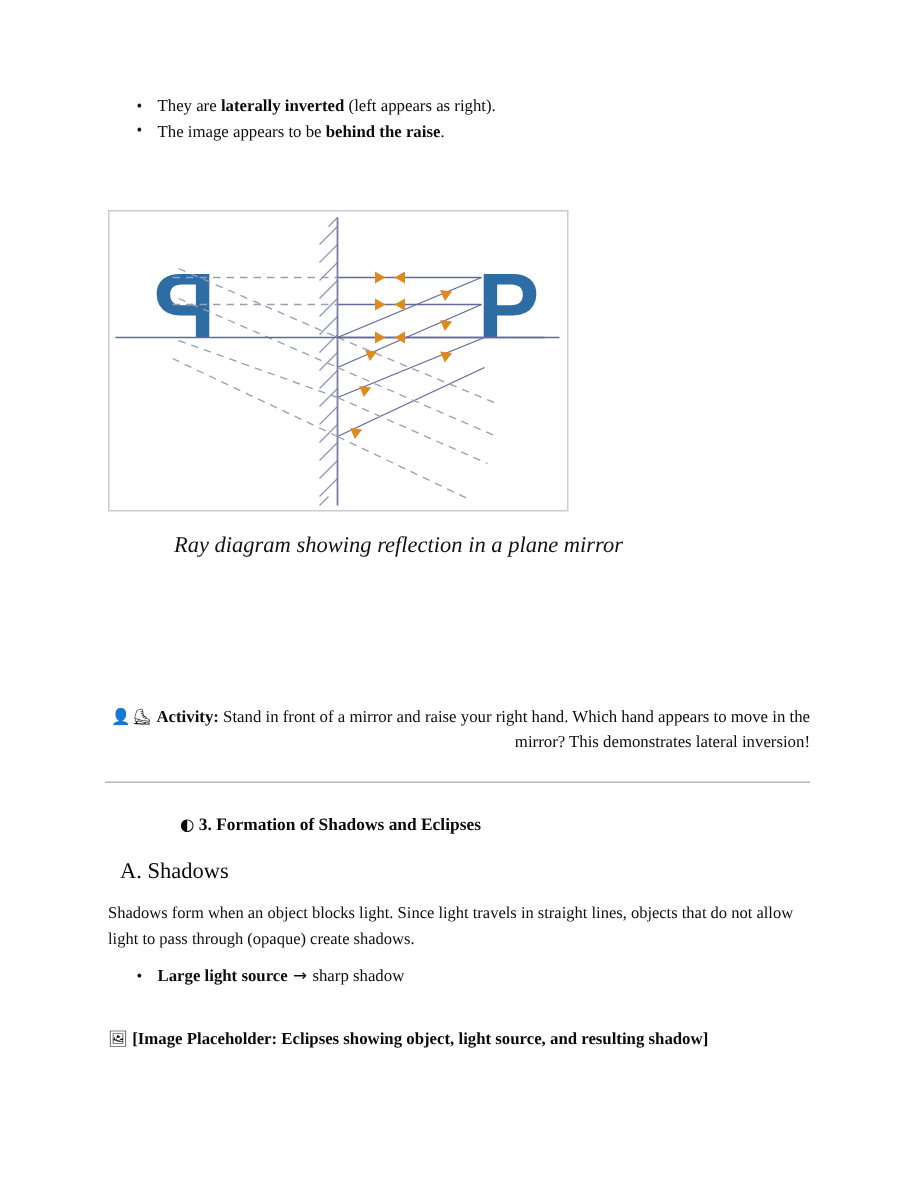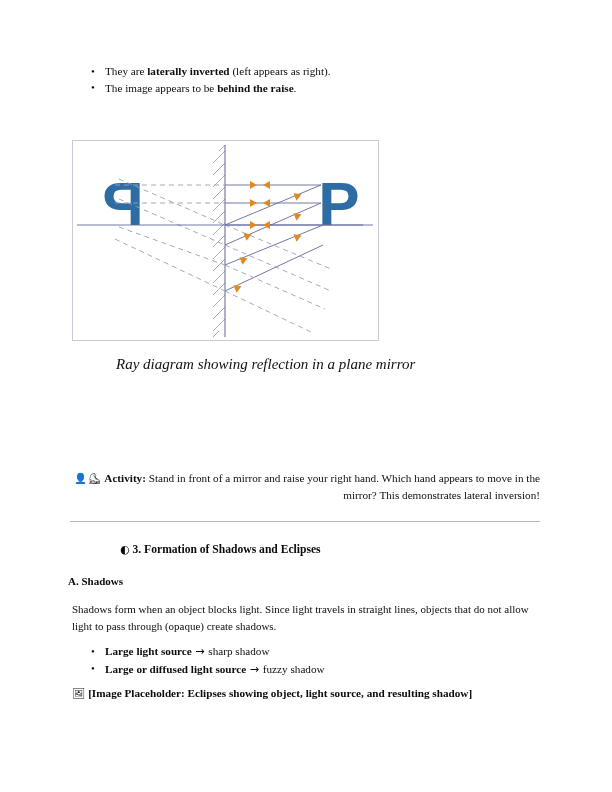--- a/index.html
+++ b/index.html
@@ -117,25 +117,25 @@
     line-height: 16px;
     color: #0a0a0a;
     margin-left: 48px;
   }
   .moon-icon {
     font-family: "DejaVu Sans", sans-serif;
     font-size: 11px;
   }
   #heading-shadows {
     position: absolute;
-    left: 68px;
+    left: 80px;
     top: 573px;
     width: 470px;
-    font-size: 11px;
-    font-weight: bold;
+    font-size: 15px;
+    font-weight: normal;
     line-height: 16px;
     color: #0a0a0a;
   }
 
   #paragraph-shadows {
     position: absolute;
     left: 72px;
     top: 601px;
     width: 470px;
     font-size: 11px;
@@ -289,23 +289,20 @@
   </div>
 
   <div id="heading-shadows">A. Shadows</div>
 
   <div id="paragraph-shadows">Shadows form when an object blocks light. Since light travels in straight lines, objects that do not allow light to pass through (opaque) create shadows.</div>
 
   <ul id="shadow-bullets" class="bullet-list">
     <li class="bullet-item">
       <span class="b">Large light source</span><span class="arrow-glyph"> → </span><span class="normal-weight">sharp shadow</span>
     </li>
-    <li class="bullet-item">
-      <span class="b">Large or diffused light source</span><span class="arrow-glyph"> → </span><span class="normal-weight">fuzzy shadow</span>
-    </li>
   </ul>
 
   <div id="image-placeholder">
     <span class="frame-icon">🖼</span>
     <span>[Image Placeholder: Eclipses showing object, light source, and resulting shadow]</span>
   </div>
 
 </div>
 
 </body></html>

